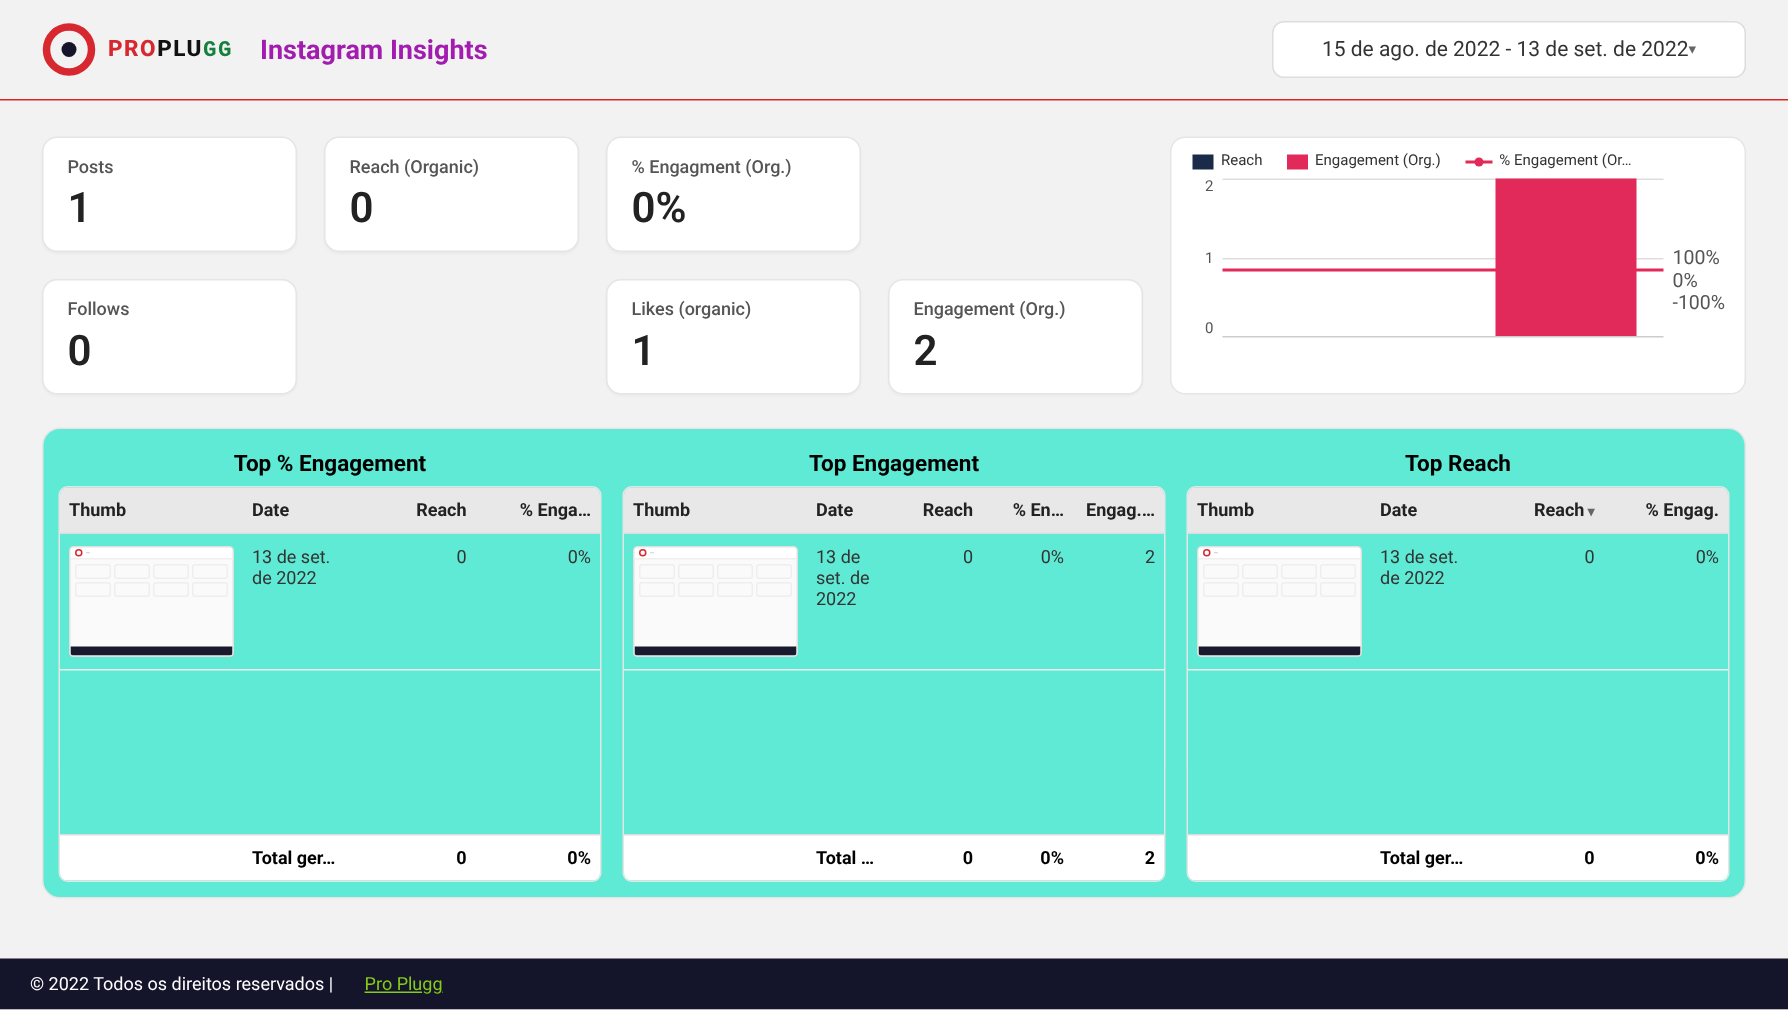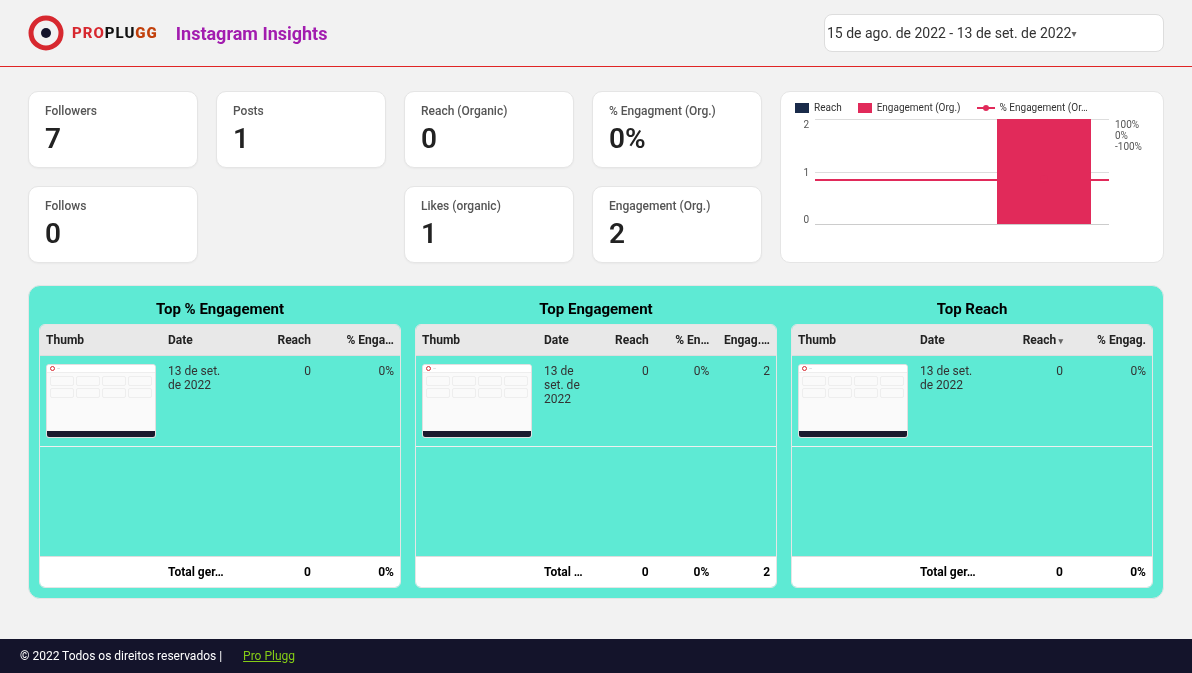--- a/index.html
+++ b/index.html
@@ -5,43 +5,43 @@
 * { margin: 0; padding: 0; box-sizing: border-box; font-family: -apple-system, BlinkMacSystemFont, "Segoe UI", Roboto, Helvetica, Arial, sans-serif; }
 body { background: #f2f2f2; width: 1192px; height: 673px; overflow: hidden; position: relative; }
 
 .header { display: flex; align-items: center; justify-content: space-between; padding: 14px 28px; background: #f2f2f2; border-bottom: 1px solid #e02424; }
 .header-left { display: flex; align-items: center; gap: 18px; }
 .logo { display: flex; align-items: center; gap: 8px; }
 .logo-icon { width: 36px; height: 36px; display:flex; align-items:center; justify-content:center; }
 .logo-text { display:flex; flex-direction:row; font-weight:800; line-height:1; font-size:15px; }
 .logo-text .l1 { color:#d7282f; letter-spacing:1px; }
 .logo-text .l2 { color:#111; letter-spacing:1px; }
-.logo-text .l2 b { color:#c2410c; }
+.logo-text .l2 b { color:#15803d;font-family:Liberation Mono, monospace; }
 .page-title { font-size: 18px; font-weight: 700; color: #a21caf; }
-.date-range { background: #fff; border: 1px solid #ddd; border-radius: 8px; padding: 10px 2px; font-size: 14px; color:#333; display: flex; align-items: center; justify-content:flex-start; width: 340px; cursor:pointer; }
+.date-range { background: #fff; border: 1px solid #ddd; border-radius: 8px; padding: 10px 18px; font-size: 14px; color:#333; display: flex; align-items: center; justify-content:center; width: 316px; cursor:pointer; }
 .date-range .caret { font-size:10px; color:#666; }
 
 .main { padding: 24px 28px 12px 28px; }
 .top-grid { display:grid; grid-template-columns: 170px 170px 170px 170px 1fr; gap: 18px; }
 .card { background:#fff; border:1px solid #e5e5e5; border-radius:10px; padding:12px 16px; box-shadow: 0 1px 2px rgba(0,0,0,0.04);}
 .metric-label { font-size:12px; color:#555; font-weight:500; margin-bottom:4px;}
 .metric-value { font-size:28px; font-weight:600; color:#222; }
 .chart-card { background:#fff; border:1px solid #e5e5e5; border-radius:10px; padding:10px 14px; grid-row: span 2; }
 
 .legend { display:flex; gap:16px; font-size:10px; color:#333; margin-bottom:6px; align-items:center; flex-wrap:wrap;}
 .legend-item { display:flex; align-items:center; gap:5px;}
 .swatch { width:14px; height:10px; display:inline-block;}
 .swatch.navy{background:#1a2b4a;}
 .swatch.pink{background:#e12a5a;}
 .swatch.line{ width:18px; height:2px; background:#e12a5a; position:relative;}
 .swatch.line::after{content:''; width:6px; height:6px; background:#e12a5a; border-radius:50%; position:absolute; left:6px; top:-2px;}
 
 .chart-body { position:relative; height:120px; border-left:0; }
 .y-axis-l { position:absolute; left:0; top:0; bottom:14px; display:flex; flex-direction:column; justify-content:space-between; font-size:10px; color:#555; width:14px; text-align:right;}
-.y-axis-r { position:absolute; right:0; top:0; bottom:4px; display:flex; flex-direction:column; justify-content:flex-start; font-size:10px; color:#555; width:34px; text-align:left;}
+.y-axis-r { position:absolute; right:0; top:0; bottom:29px; display:flex; flex-direction:column; justify-content:flex-end; font-size:13px; color:#555; width:34px; text-align:left;}
 .plot { position:absolute; left:20px; right:40px; top:0; bottom:14px; border-bottom:1px solid #ccc;}
 .gridline { position:absolute; left:0; right:0; border-top:1px solid #ddd;}
 .bar { position:absolute; background:#e12a5a; }
 .zero-line { position:absolute; left:20px; right:40px; border-top:2px solid #e12a5a; }
 .zero-dot { position:absolute; width:8px; height:8px; background:#e12a5a; border-radius:50%; transform:translate(-50%,-50%);}
 .x-label { position:absolute; bottom:-2px; left:0; right:0; text-align:center; font-size:10px; color:#555;}
 
 .tables-area { margin-top:22px; background:#5eead4; border:1px solid #e5e5e5; border-radius:12px; padding:8px 10px 10px 10px; display:grid; grid-template-columns: 1fr 1fr 1fr; gap:14px;}
 .table-card { display:flex; flex-direction:column;}
 .table-title { font-size:15px; font-weight:700; text-align:center; padding:6px 0;}
@@ -92,24 +92,20 @@
   </div>
   <div class="date-range">
     <span>15 de ago. de 2022 - 13 de set. de 2022</span>
     <span class="caret">▾</span>
   </div>
 </div>
 
 <div class="main">
   <div class="top-grid">
     <div class="card">
-      <div class="metric-label">Followers</div>
-      <div class="metric-value">7</div>
-    </div>
-    <div class="card">
       <div class="metric-label">Posts</div>
       <div class="metric-value">1</div>
     </div>
     <div class="card">
       <div class="metric-label">Reach (Organic)</div>
       <div class="metric-value">0</div>
     </div>
     <div class="card">
       <div class="metric-label">% Engagment (Org.)</div>
       <div class="metric-value">0%</div>

